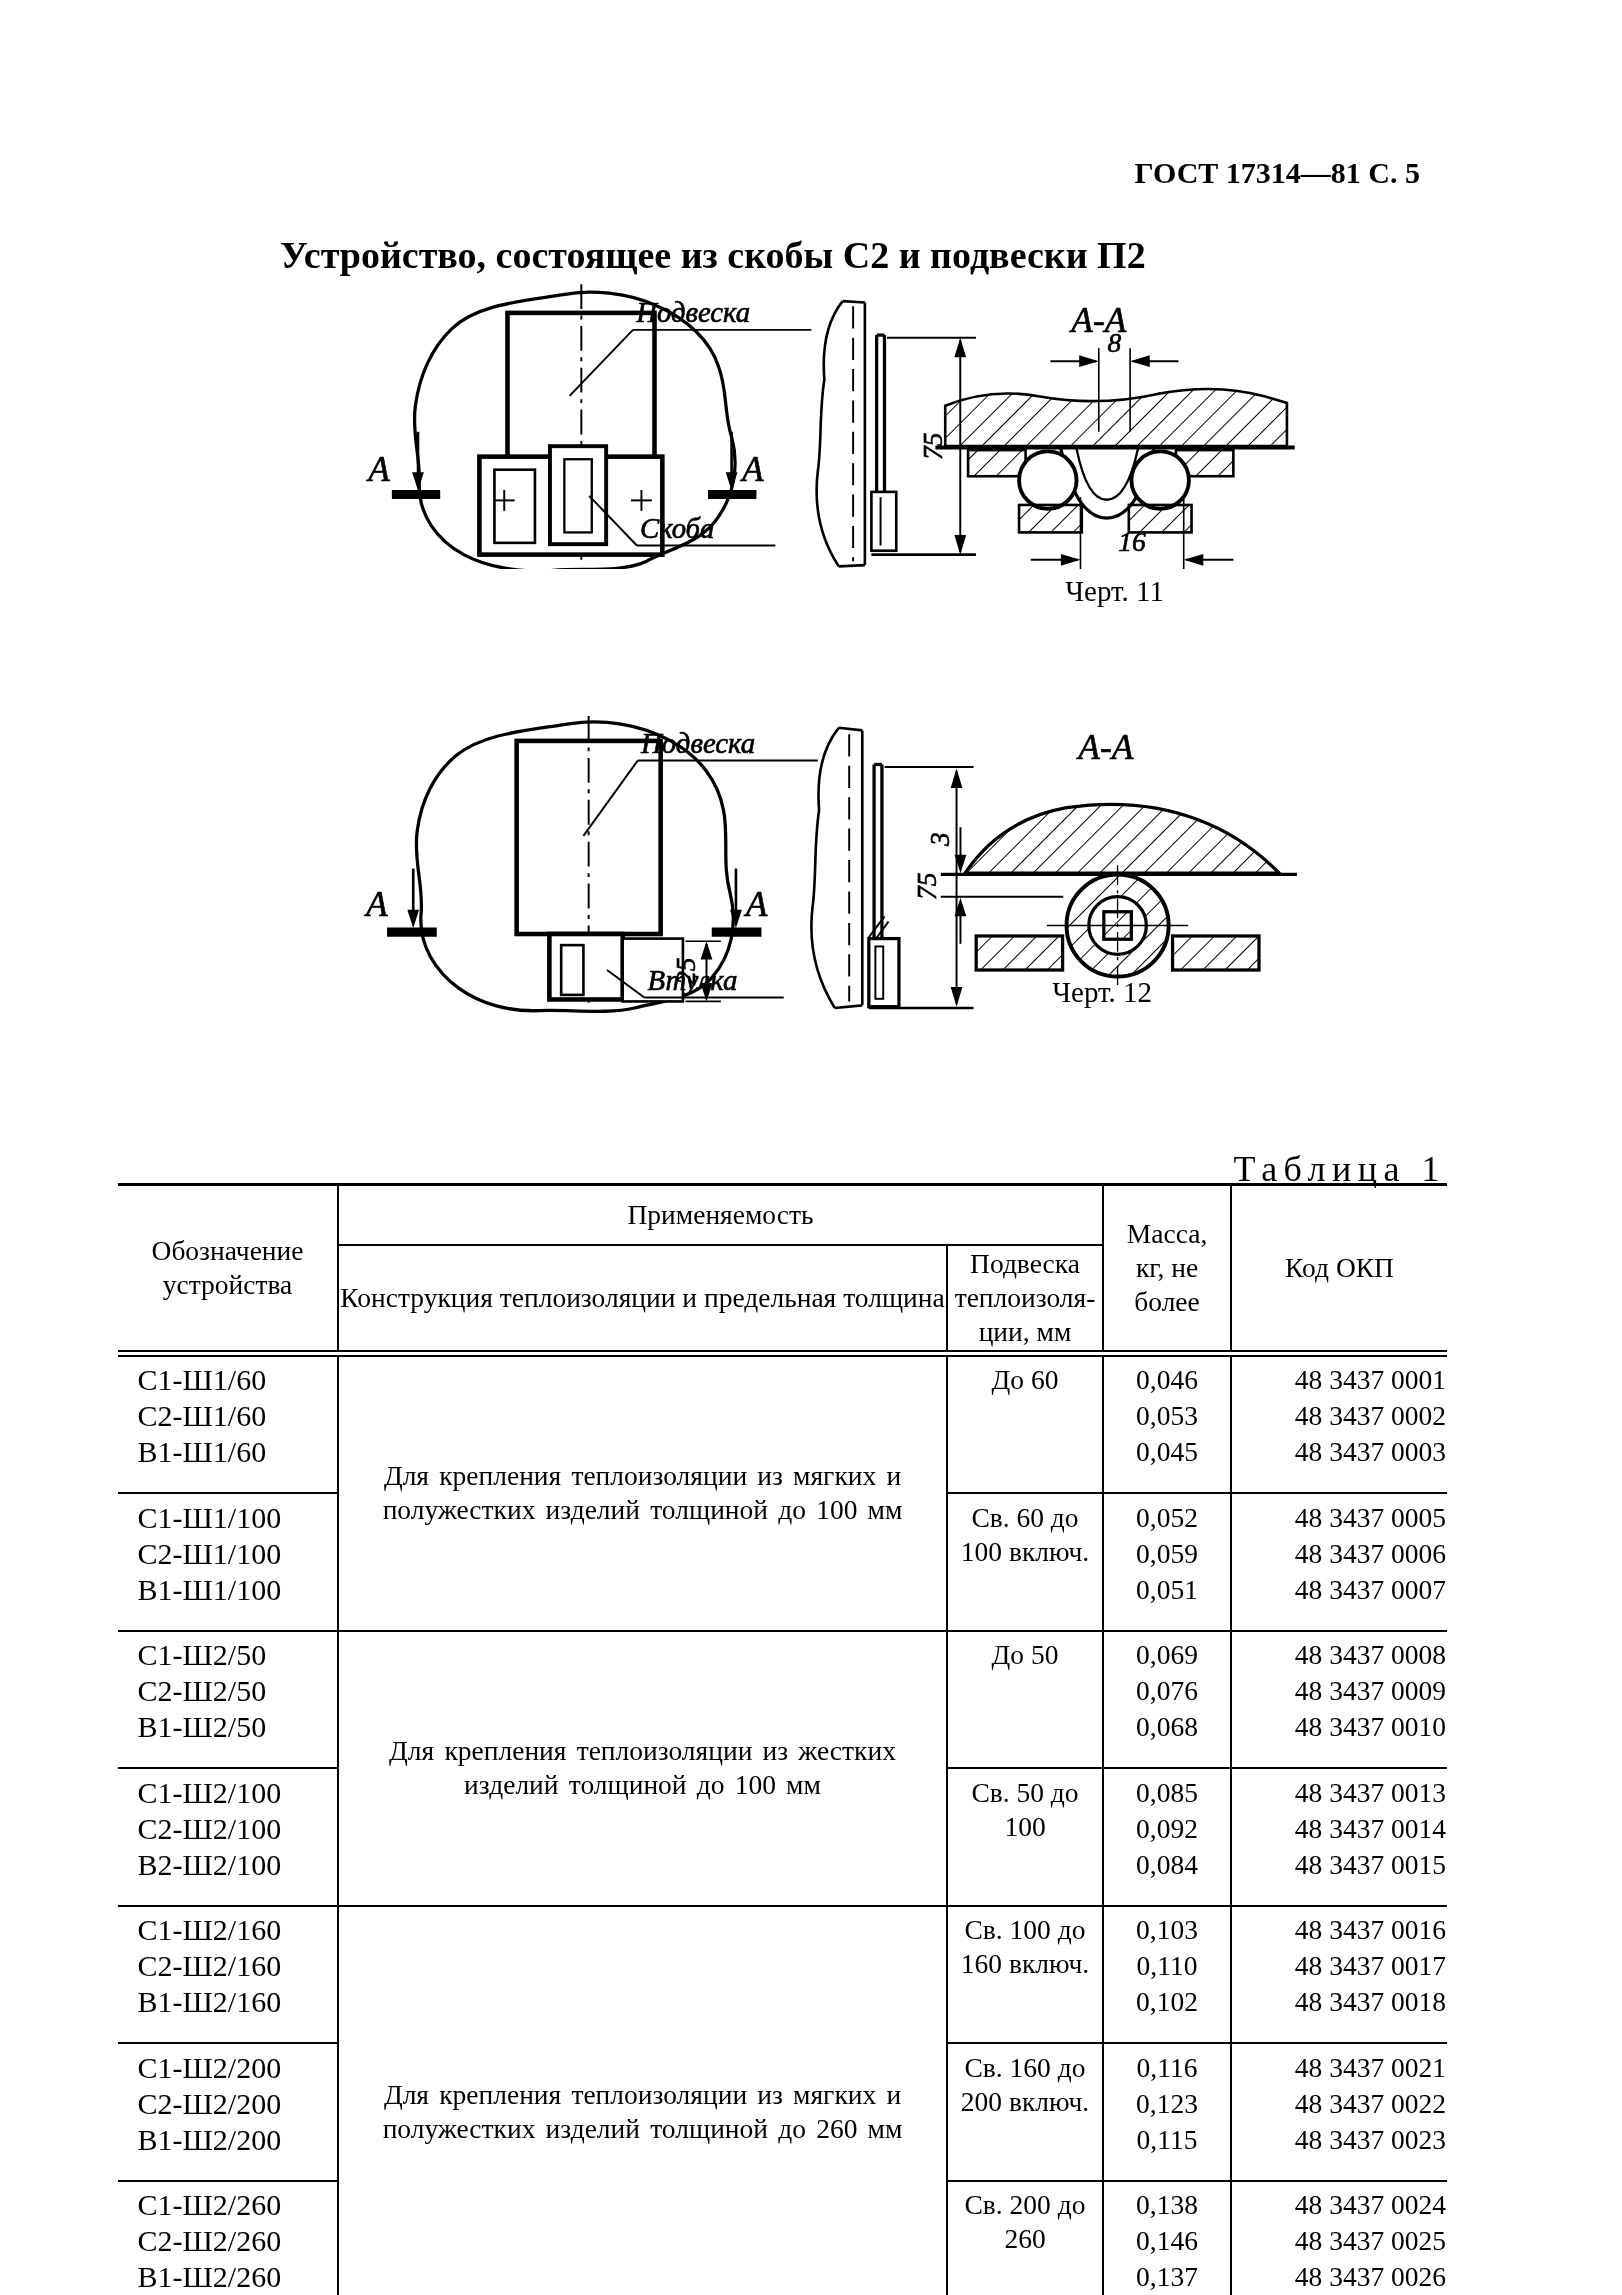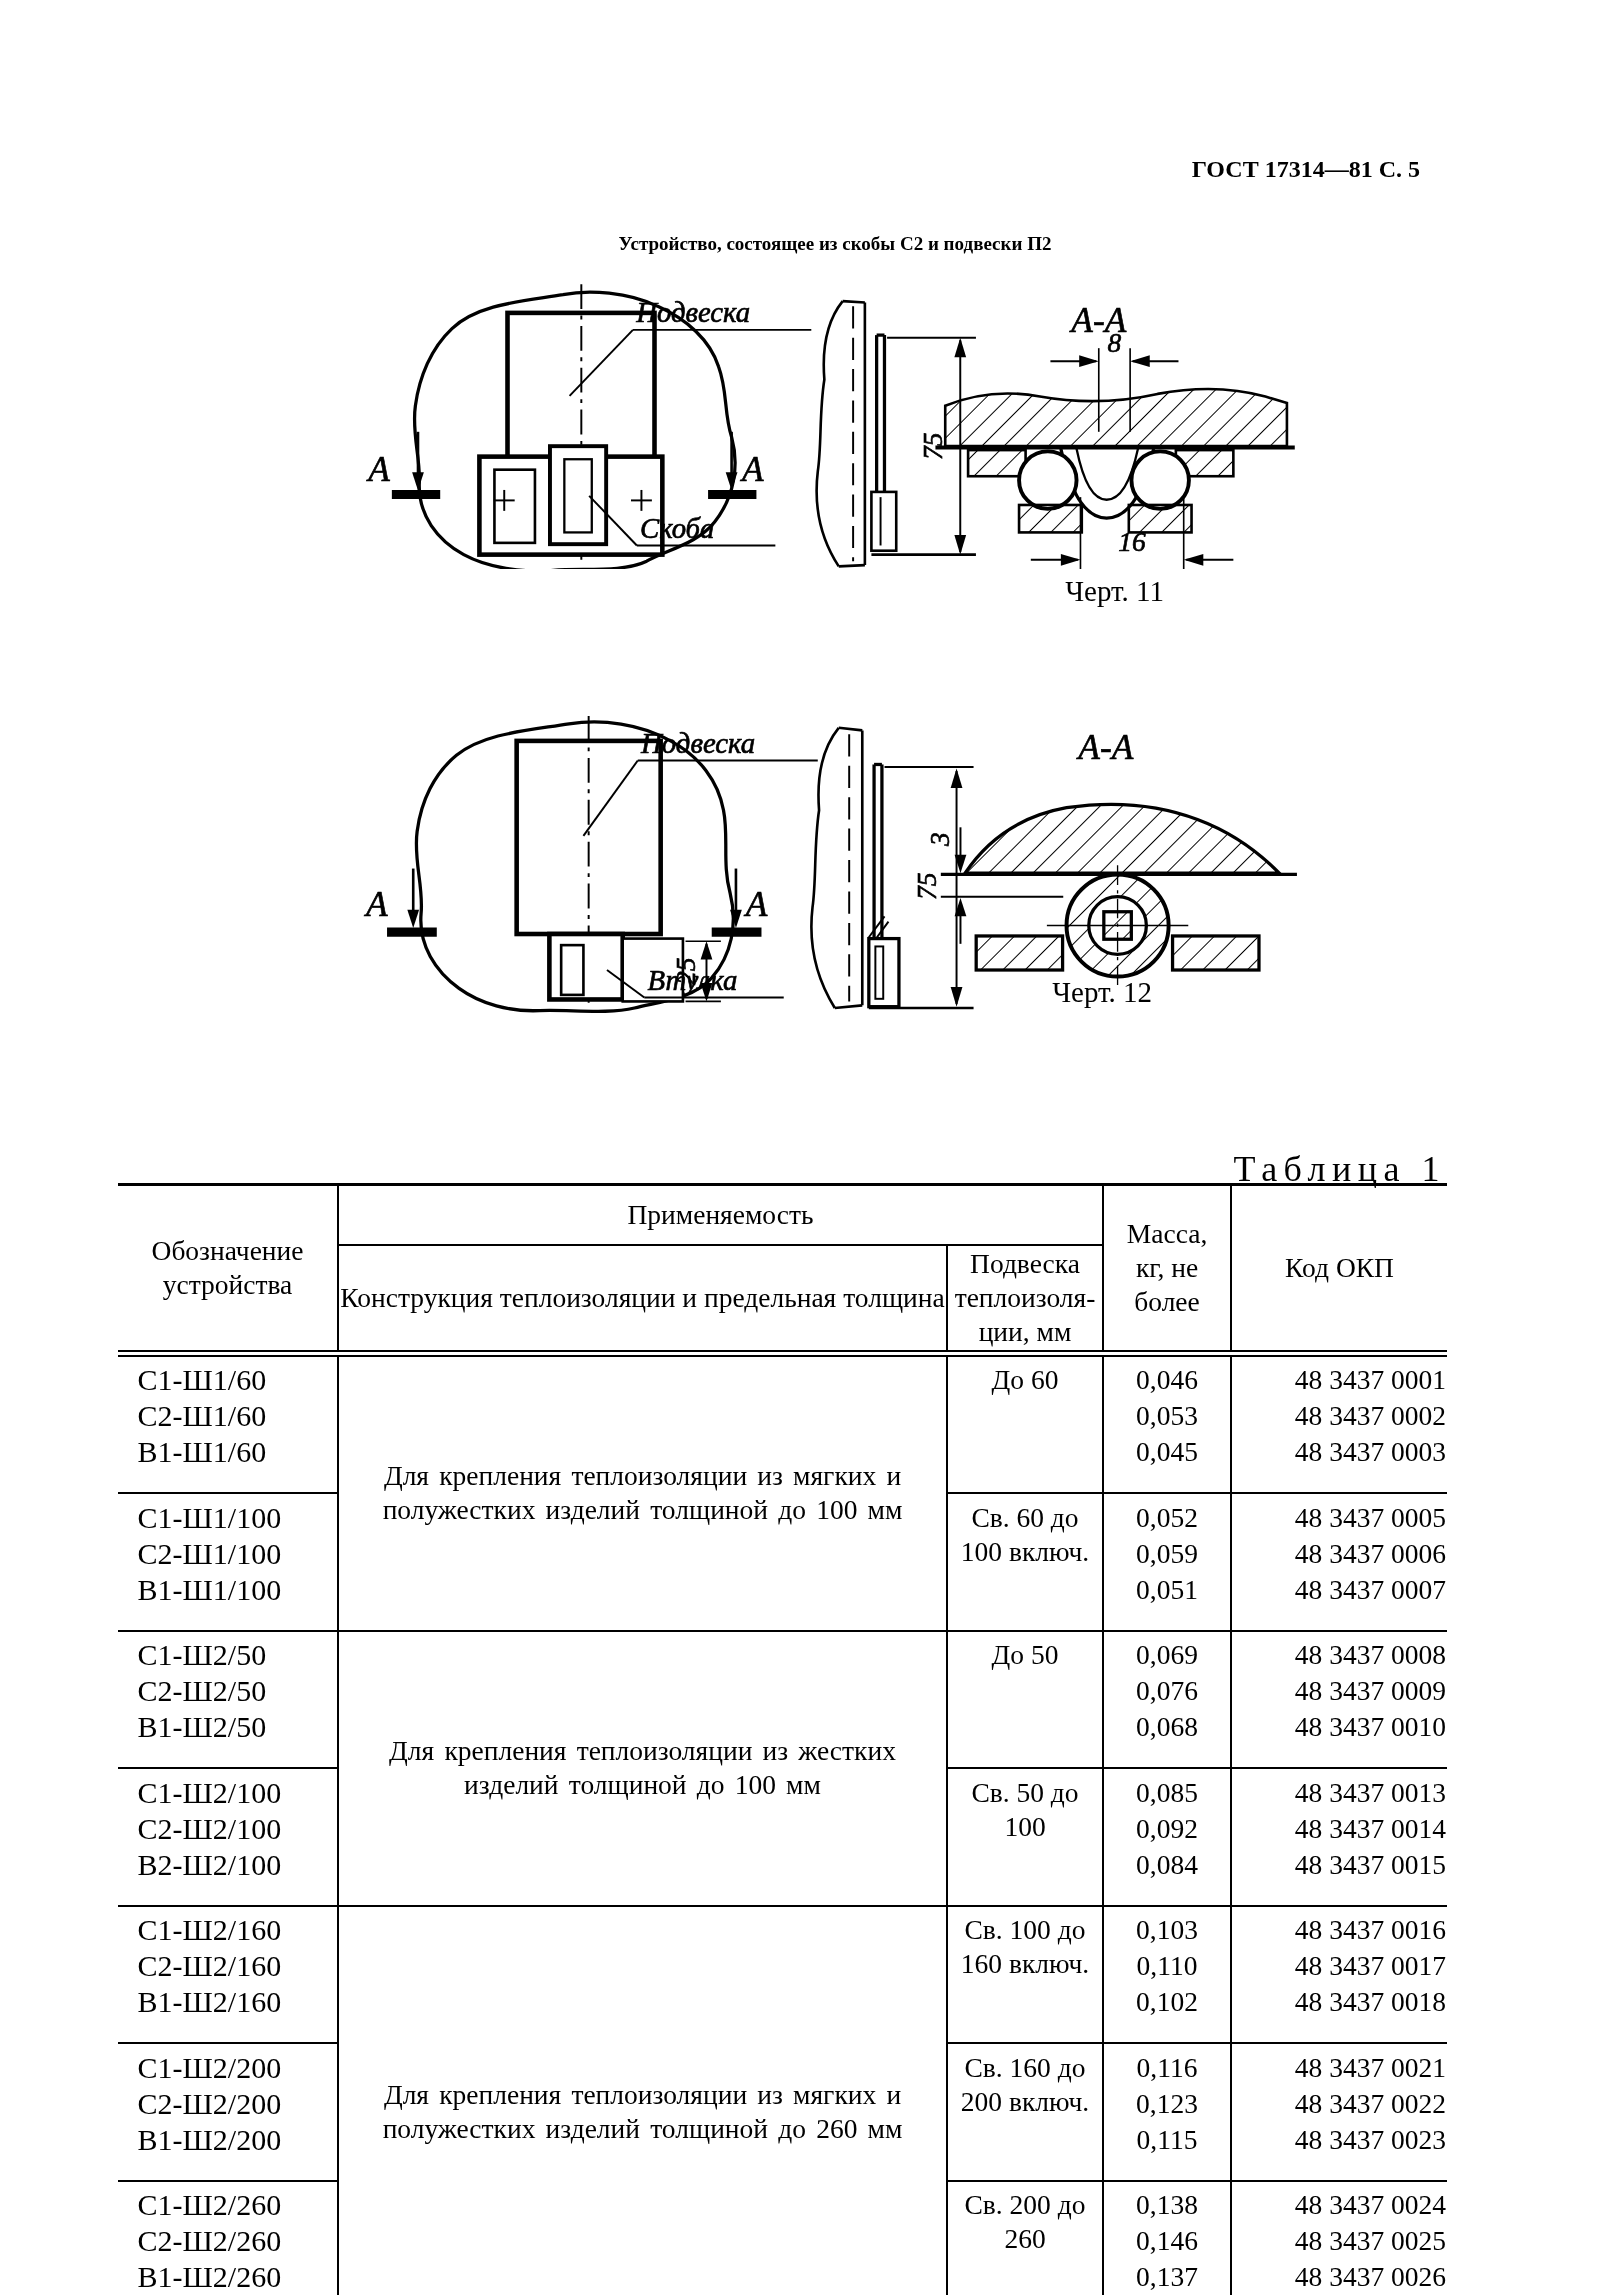--- a/index.html
+++ b/index.html
@@ -3,23 +3,23 @@
 <meta charset="utf-8">
 <style>
   html,body { margin:0; padding:0; background:#888; }
   .page {
     position:relative; width:1623px; height:2295px; margin:0 auto;
     background:#ffffff; overflow:hidden;
     font-family:"Liberation Serif","DejaVu Serif",serif; color:#000;
   }
   .abs { position:absolute; }
   .doc-header { top:156px; left:0; width:1420px; text-align:right;
-    font-size:24px; font-weight:bold; }
-  .fig-title { left:292px; width:1086px; text-align:center;
-    font-size:19px; font-weight:bold; }
+    font-size:30px; font-weight:bold; }
+  .fig-title { left:280px; width:1086px; text-align:left;
+    font-size:38px; font-weight:bold; }
   .fig11-title { top:233px; }
   .fig12-title { top:648px; }
   .fig-caption { text-align:right; font-size:29px; }
   .fig11-caption { top:575px; left:353px; width:811px; }
   .fig12-caption { top:976px; left:314px; width:838px; }
   .tbl-caption { top:1148px; left:772px; width:674px; text-align:right;
     font-size:36px; letter-spacing:6.5px; }
 
   svg text { fill:#000; }
   .lbl  { font:italic 44px "Liberation Serif","DejaVu Serif",serif; }

